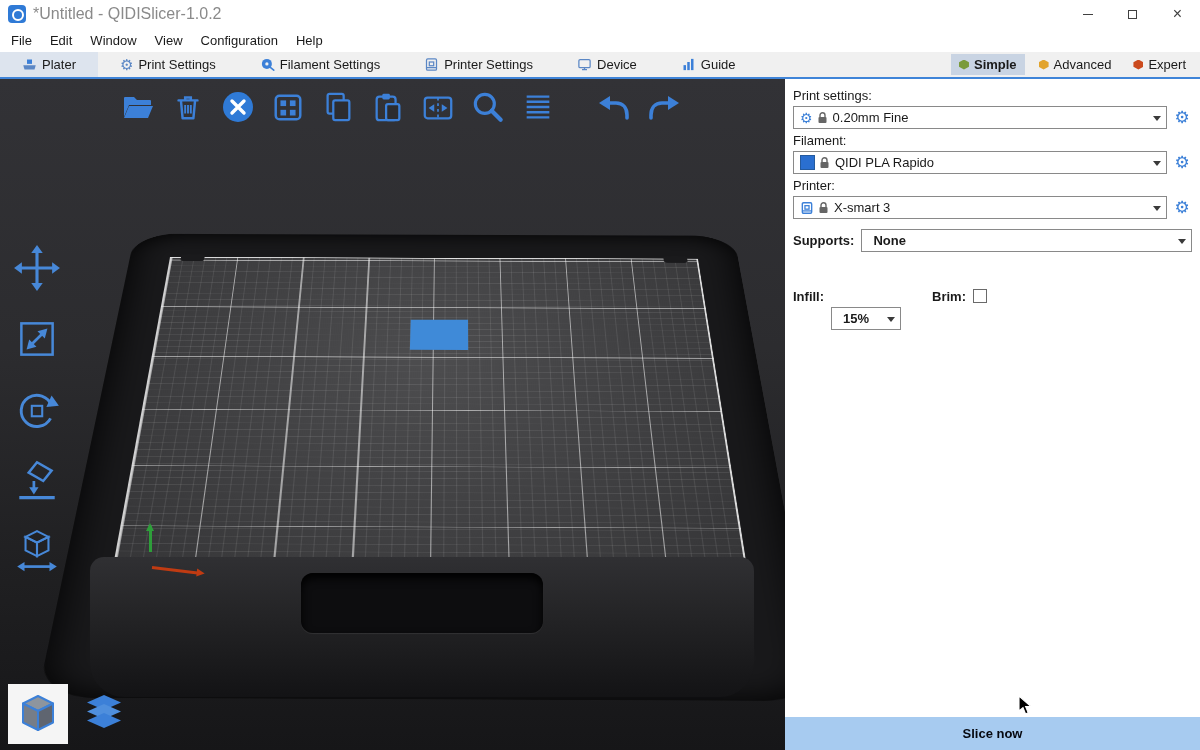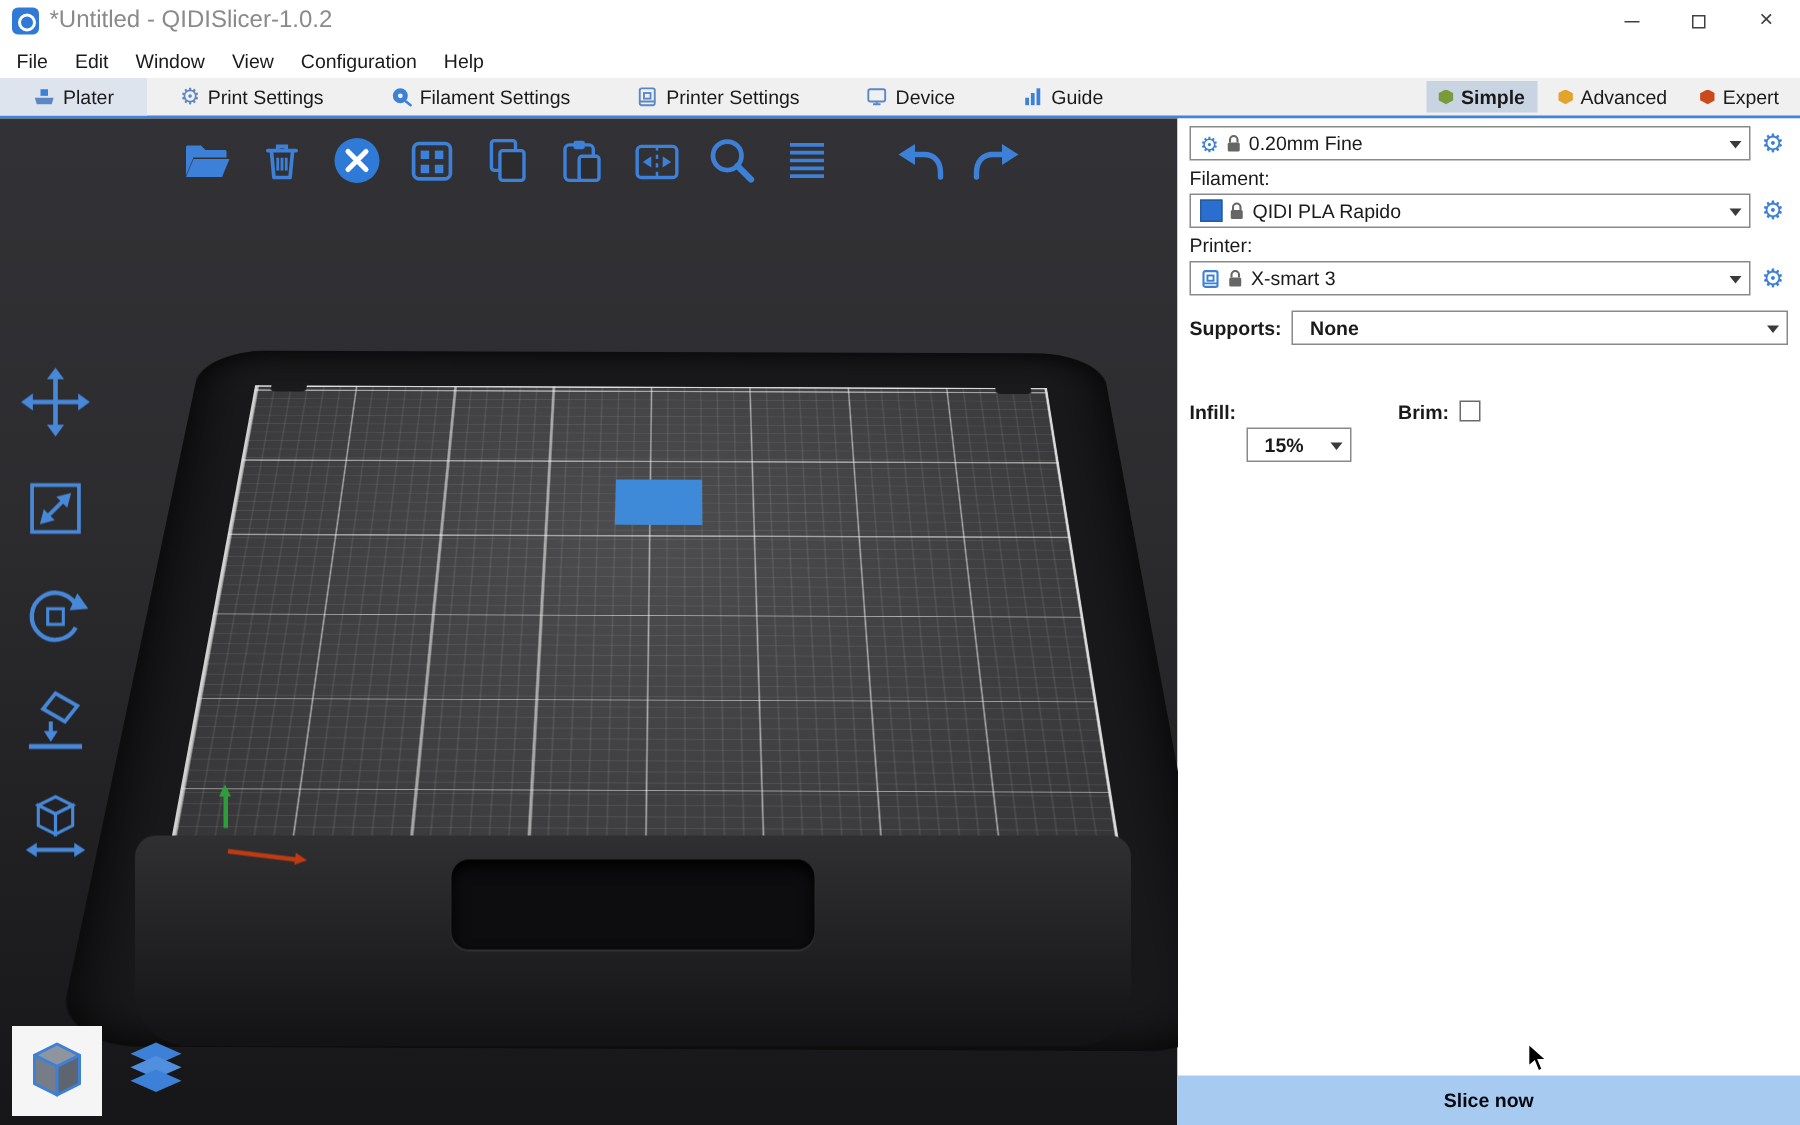--- a/index.html
+++ b/index.html
@@ -334,20 +334,21 @@
           <polygon points="24,5 41,12.5 24,20 7,12.5" fill="#3c80d8"></polygon>
           <polygon points="24,14 41,21.5 24,29 7,21.5" fill="#4f8fdd"></polygon>
           <polygon points="24,23 41,30.5 24,38 7,30.5" fill="#3c80d8"></polygon>
         </svg>
     </div>
   </div>
 </div>
 
 <div class="panel">
 
+  <div class="field-label">Print settings:</div>
   <div class="combo-row">
     <div class="combo">
       <span class="gear-glyph">⚙</span>
       <span class="lock">
         <svg width="11" height="13" viewBox="0 0 11 13">
             <path d="M3 6 V4.2 a2.5 2.5 0 0 1 5 0 V6" fill="none" stroke="#666" stroke-width="1.4"></path>
             <rect x="1.5" y="6" width="8" height="6" rx="1" fill="#666"></rect>
           </svg>
       </span>
       <span class="combo-text">0.20mm Fine</span>

